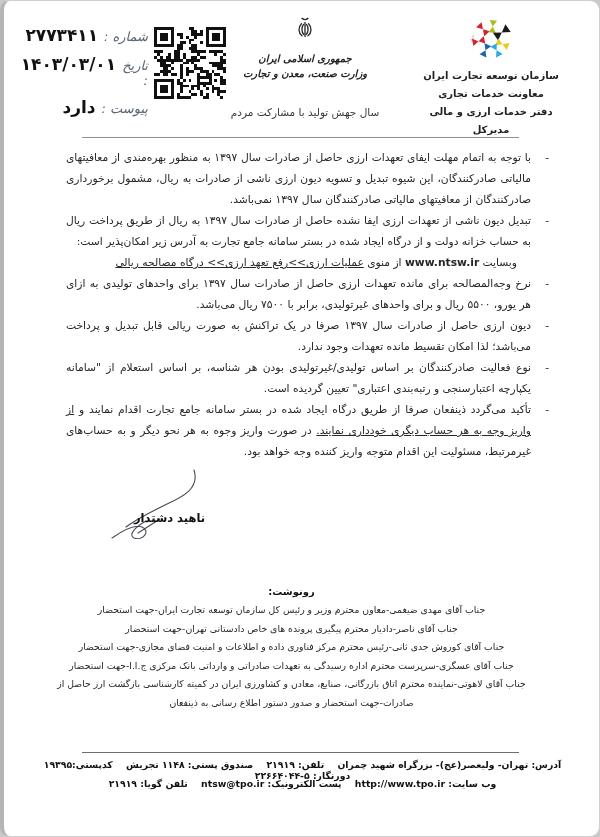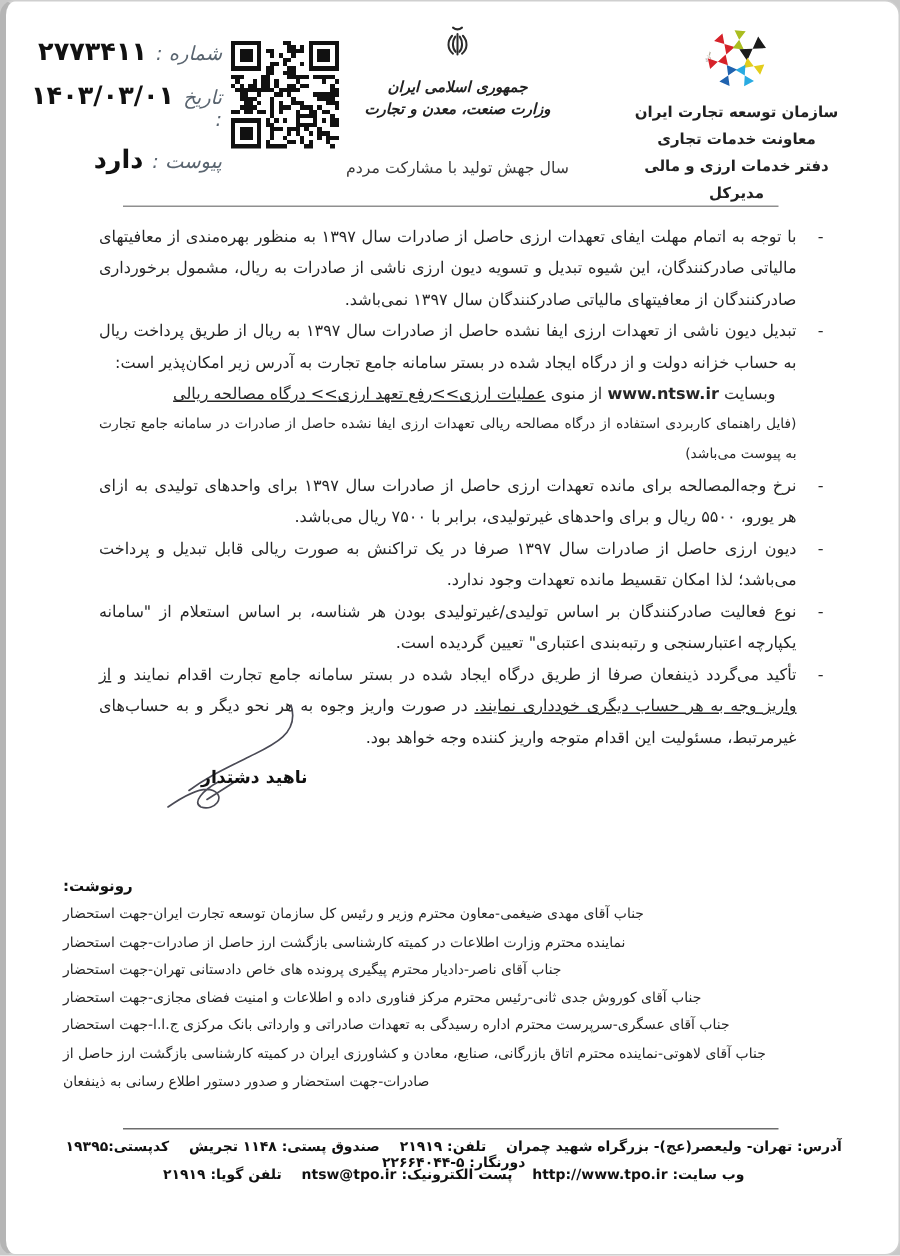--- a/index.html
+++ b/index.html
@@ -39,21 +39,21 @@
   .note { font-size:9.2px; line-height:20px; margin-right:18px; text-align:justify; color:#2a2a2a; }
   .u { text-decoration:underline; }
   .b { font-weight:bold; }
   .ltr { direction:ltr; unicode-bidi:embed; }
 
   
   .sig-curve { position:absolute; top:466px; left:98px; }
   .sig-name  { position:absolute; top:510px; left:130px; font-size:11.5px; font-weight:bold; color:#111; }
 
   
-  .cc { position:absolute; top:581px; right:58px; left:38px; text-align:left; }
+  .cc { position:absolute; top:581px; right:58px; left:38px; text-align:center; }
   .cc-title { font-weight:bold; font-size:10px; line-height:19px; color:#111; }
   .cc-item { font-size:9.3px; line-height:18.6px; color:#262626; }
 
   
   .frule { position:absolute; top:751px; right:80px; left:78px; border-top:1.2px solid #6d6d6d; }
   .f1 { position:absolute; top:758px; right:12px; left:14px; text-align:center;
         font-size:9.3px; font-weight:bold; color:#111; }
   .f2 { position:absolute; top:777px; right:12px; left:14px; text-align:center;
         font-size:9.3px; font-weight:bold; color:#111; }
   .fpair { margin:0 5px; white-space:nowrap; }
@@ -431,21 +431,20 @@
 
     <div class="bullet">
       <span class="dash">-</span>
       <div class="btext">تبدیل دیون ناشی از تعهدات ارزی ایفا نشده حاصل از صادرات سال ۱۳۹۷ به ریال از طریق پرداخت ریال به حساب خزانه دولت و از درگاه ایجاد شده در بستر سامانه جامع تجارت به آدرس زیر امکان‌پذیر است:</div>
     </div>
 
     <div class="subline">
       <span>وبسایت </span><span class="b ltr">www.ntsw.ir</span><span> از منوی </span><span class="u"><span>عملیات ارزی</span><span>&gt;&gt;</span><span>رفع تعهد ارزی</span><span>&gt;&gt; </span><span>درگاه مصالحه ریالی</span></span>
     </div>
 
-    <div class="note">(فایل راهنمای کاربردی استفاده از درگاه مصالحه ریالی تعهدات ارزی ایفا نشده حاصل از صادرات در سامانه جامع تجارت به پیوست می‌باشد)</div>
 
     <div class="bullet">
       <span class="dash">-</span>
       <div class="btext">نرخ وجه‌المصالحه برای مانده تعهدات ارزی حاصل از صادرات سال ۱۳۹۷ برای واحدهای تولیدی به ازای هر یورو، ۵۵۰۰ ریال و برای واحدهای غیرتولیدی، برابر با ۷۵۰۰ ریال می‌باشد.</div>
     </div>
 
     <div class="bullet">
       <span class="dash">-</span>
       <div class="btext">دیون ارزی حاصل از صادرات سال ۱۳۹۷ صرفا در یک تراکنش به صورت ریالی قابل تبدیل و پرداخت می‌باشد؛ لذا امکان تقسیط مانده تعهدات وجود ندارد.</div>
     </div>
@@ -464,21 +463,20 @@
   </div>
 
   <svg class="sig-curve" width="105" height="90" viewBox="0 0 105 90">
     <path d="M92,3 C98,22 80,30 63,38 C47,46 36,51 24,60 M44,54 C33,60 26,68 32,71 C41,74 49,64 40,60 C33,57 20,64 10,71 M36,66 L58,52" stroke="#4a4a55" stroke-width="1.1" fill="none" stroke-linecap="round"></path>
   </svg>
   <div class="sig-name">ناهید دشتدار</div>
 
   <div class="cc">
     <div class="cc-title">رونوشت:</div>
     <div class="cc-item">جناب آقای مهدی ضیغمی-معاون محترم وزیر و رئیس کل سازمان توسعه تجارت ایران-جهت استحضار</div>
-    <div class="cc-item">نماینده محترم وزارت اطلاعات در کمیته کارشناسی بازگشت ارز حاصل از صادرات-جهت استحضار</div>
     <div class="cc-item">جناب آقای ناصر-دادیار محترم پیگیری پرونده های خاص دادستانی تهران-جهت استحضار</div>
     <div class="cc-item">جناب آقای کوروش جدی ثانی-رئیس محترم مرکز فناوری داده و اطلاعات و امنیت فضای مجازی-جهت استحضار</div>
     <div class="cc-item">جناب آقای عسگری-سرپرست محترم اداره رسیدگی به تعهدات صادراتی و وارداتی بانک مرکزی ج.ا.ا-جهت استحضار</div>
     <div class="cc-item">جناب آقای لاهوتی-نماینده محترم اتاق بازرگانی، صنایع، معادن و کشاورزی ایران در کمیته کارشناسی بازگشت ارز حاصل از صادرات-جهت استحضار و صدور دستور اطلاع رسانی به ذینفعان</div>
   </div>
 
   <div class="frule"></div>
 
   <div class="f1">
     <span class="fpair"><span>آدرس:</span> <span>تهران- ولیعصر(عج)- بزرگراه شهید چمران</span></span>

